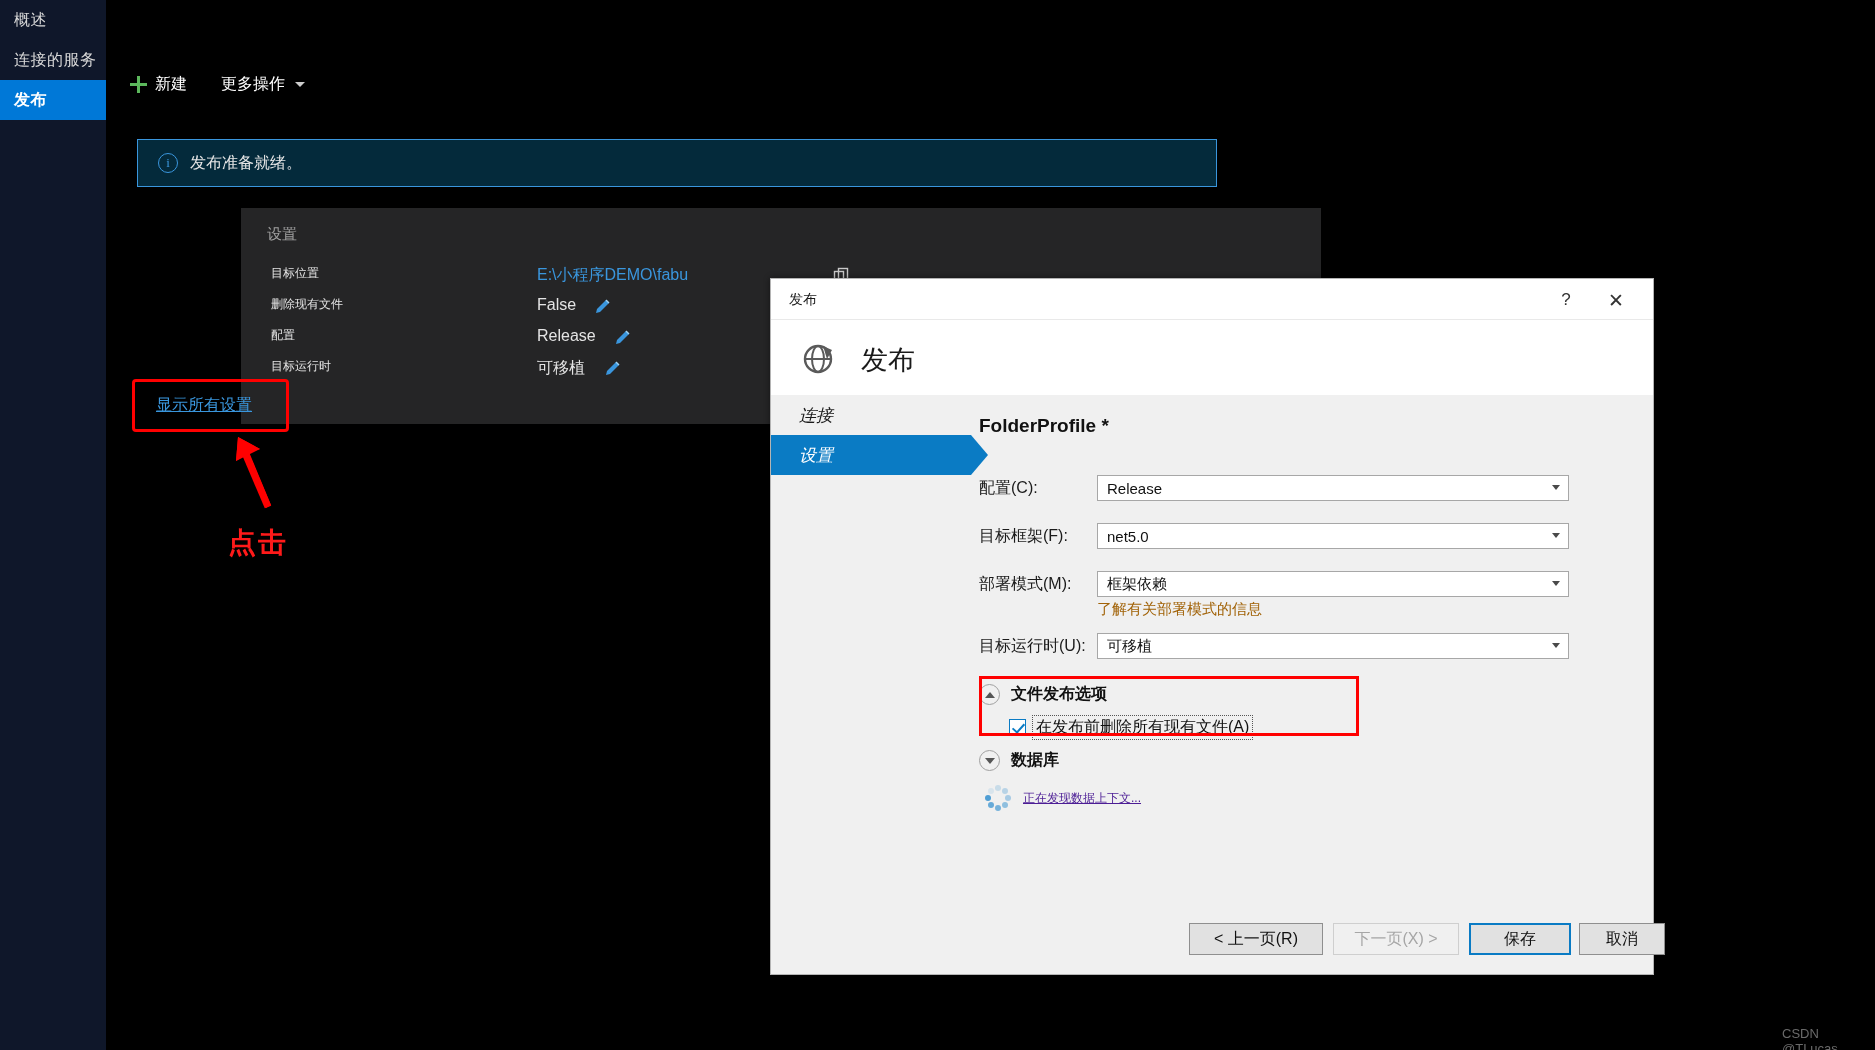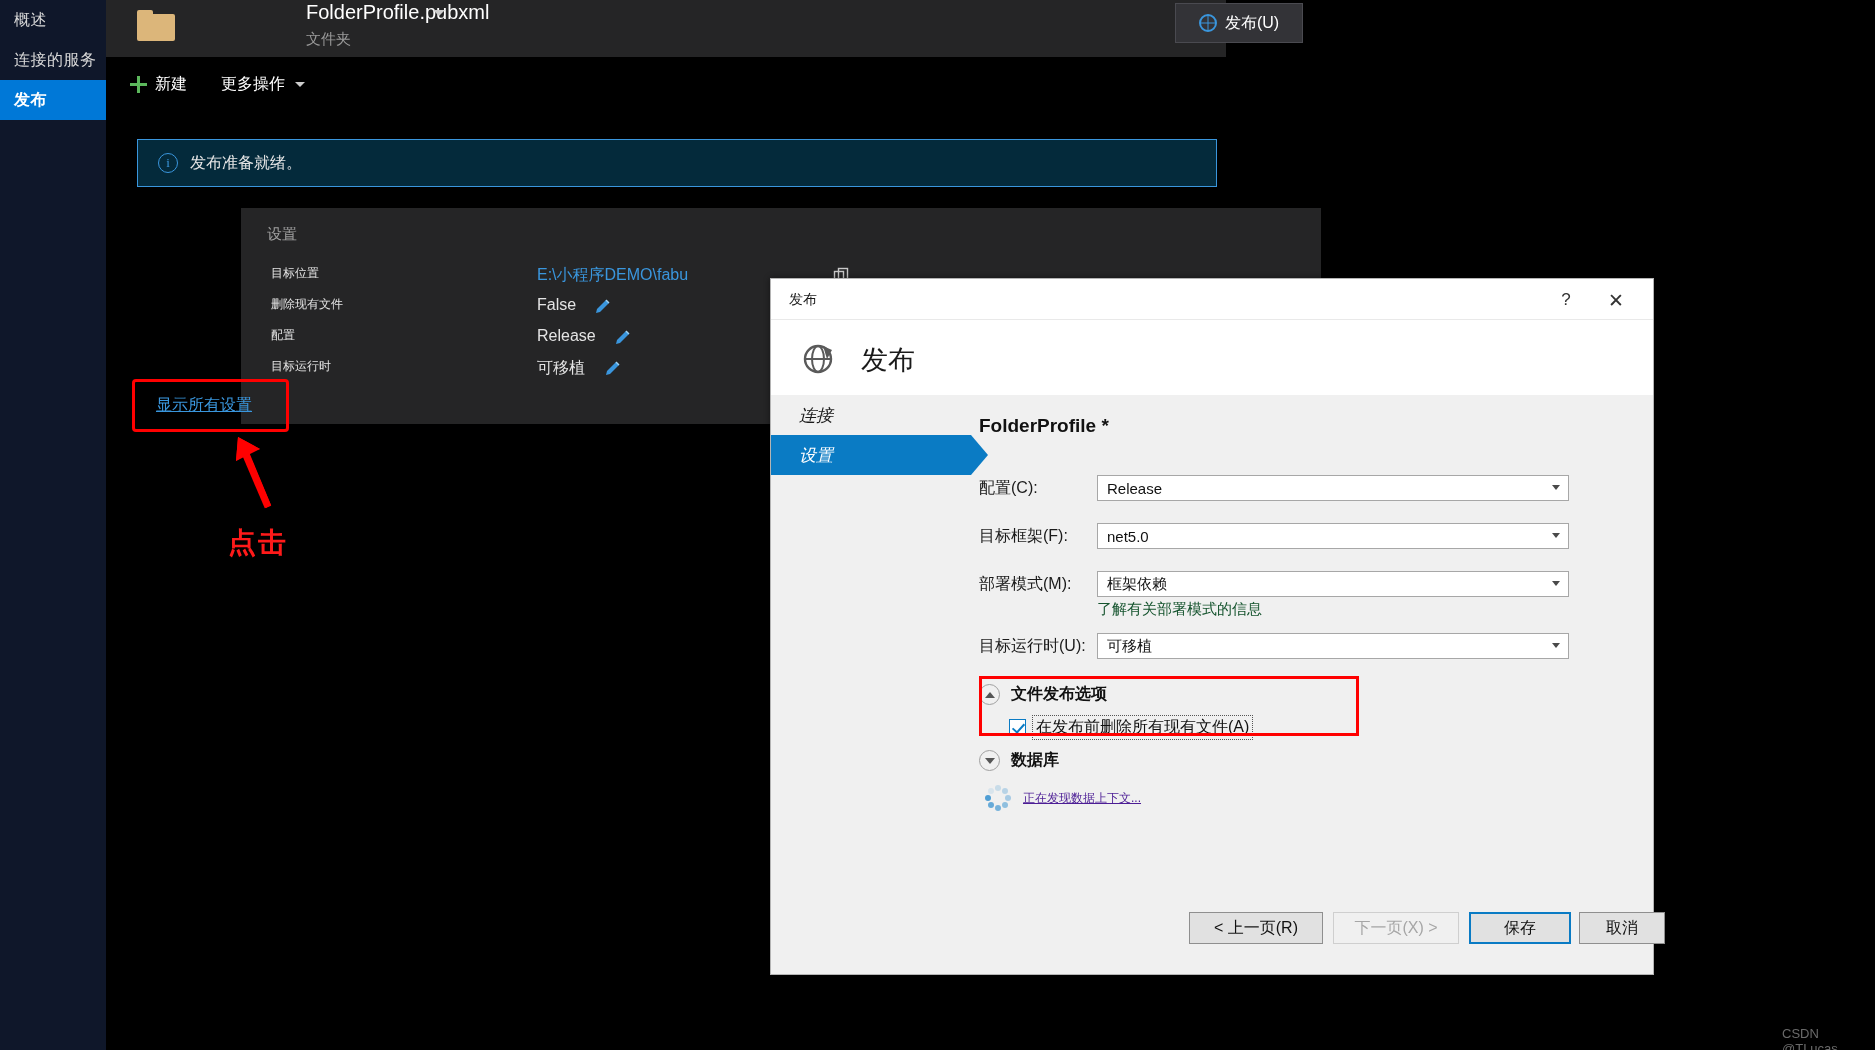--- a/index.html
+++ b/index.html
@@ -187,21 +187,21 @@
     background:#ffffff; border:1px solid #a7a7a7;
     display:flex; align-items:center; padding:0 0 0 9px; font-size:15px; color:#111;
     cursor:pointer;
   }
   .combo .carr{
     position:absolute; right:8px; top:9px;
     width:0;height:0;border-left:4px solid transparent;border-right:4px solid transparent;
     border-top:5px solid #4a4a4a;
   }
   #deploy-help-link{
-    position:absolute; left:118px; top:596px; color:#14532d; font-size:15px;
+    position:absolute; left:118px; top:596px; color:#a16207; font-size:15px;
     text-decoration:none; cursor:pointer;
   }
 
   .expander{ position:absolute; left:0; display:flex; align-items:center; gap:11px; cursor:pointer;}
   .exp-circle{
     width:21px;height:21px;border-radius:50%;border:1px solid #a0a0a0;
     display:flex;align-items:center;justify-content:center;flex:0 0 auto;background:#f0f0f0;
   }
   .exp-circle .chev{ width:0;height:0;border-left:5px solid transparent;border-right:5px solid transparent;}
   .exp-circle .chev.up{ border-bottom:6px solid #555; }
@@ -225,21 +225,21 @@
     position:absolute; left:0; top:357px; width:380px; height:60px;
     border:3px solid #ff0000; pointer-events:none;
   }
 
   #spinner-row{ position:absolute; left:6px; top:458px; display:flex; align-items:center; gap:12px;}
   #spinner{ width:26px; height:26px; position:relative; flex:0 0 auto;}
   #spinner i{ position:absolute; width:6px; height:6px; border-radius:50%; background:#4f9ed4; }
   #spinner-text{ font-size:12px; color:#4c1d95; text-decoration:underline; }
 
   #dlg-footer{
-    position:absolute; left:0; bottom:16px; width:882px; height:61px;
+    position:absolute; left:0; bottom:5px; width:882px; height:61px;
     background:#f0f0f0;
     padding-left:24px;
   }
   .dbtn{
     position:absolute; top:15px; height:32px;
     background:#e1e1e1; border:1px solid #8f8f8f;
     font-size:16px; color:#111; display:flex;align-items:center;justify-content:center;
     cursor:pointer; font-family:"Liberation Sans",sans-serif;
   }
   .dbtn.disabled{ color:#a6a6a6; border-color:#cfcfcf; background:#f0f0f0; cursor:default;}
@@ -267,34 +267,20 @@
   <div class="side-item">
     <span>连接的服务</span>
   </div>
   <div class="side-item sel">
     <span>发布</span>
   </div>
 </div>
 
 <div id="editor-pane">
 
-  <div id="profile-header">
-    <div id="folder-icon">
-      <div class="tab"></div>
-        <div class="body"></div>
-    </div>
-    <div id="profile-name">FolderProfile.pubxml</div>
-    <div id="profile-caret"></div>
-    <div id="profile-sub">文件夹</div>
-
-    <div id="publish-btn">
-      <span class="globe-sm"></span>
-      <span>发布(U)</span>
-    </div>
-  </div>
 
   <div id="editor-toolbar">
     <div class="tb-item">
       <span id="plus-icon"></span>
       <span>新建</span>
     </div>
     <div class="tb-item">
       <span>更多操作</span>
       <span class="tb-caret"></span>
     </div>

